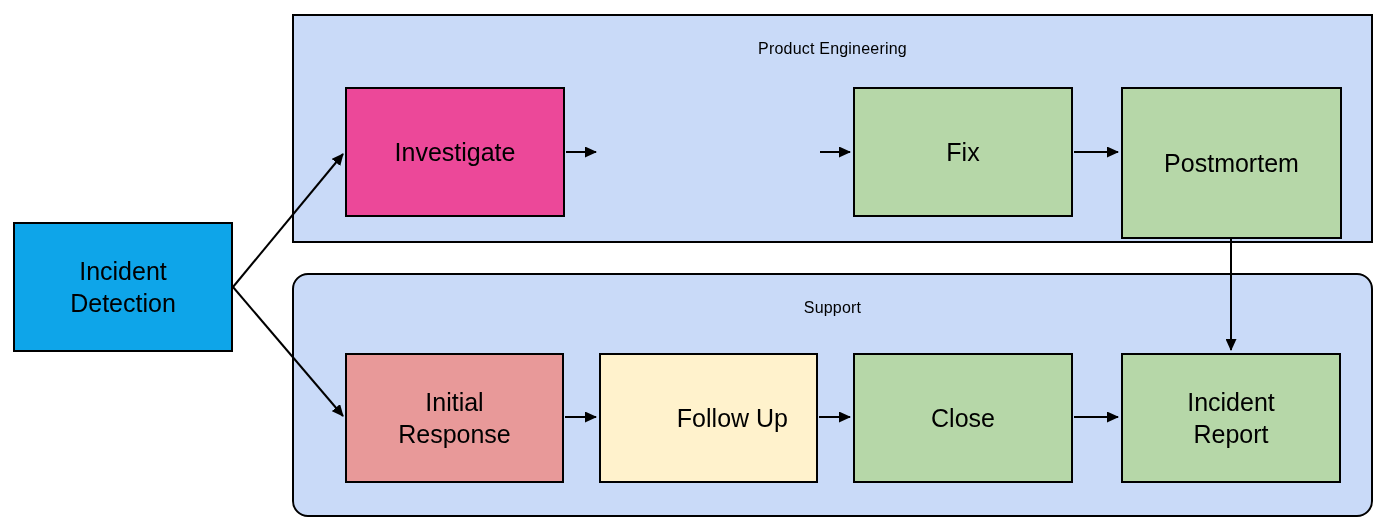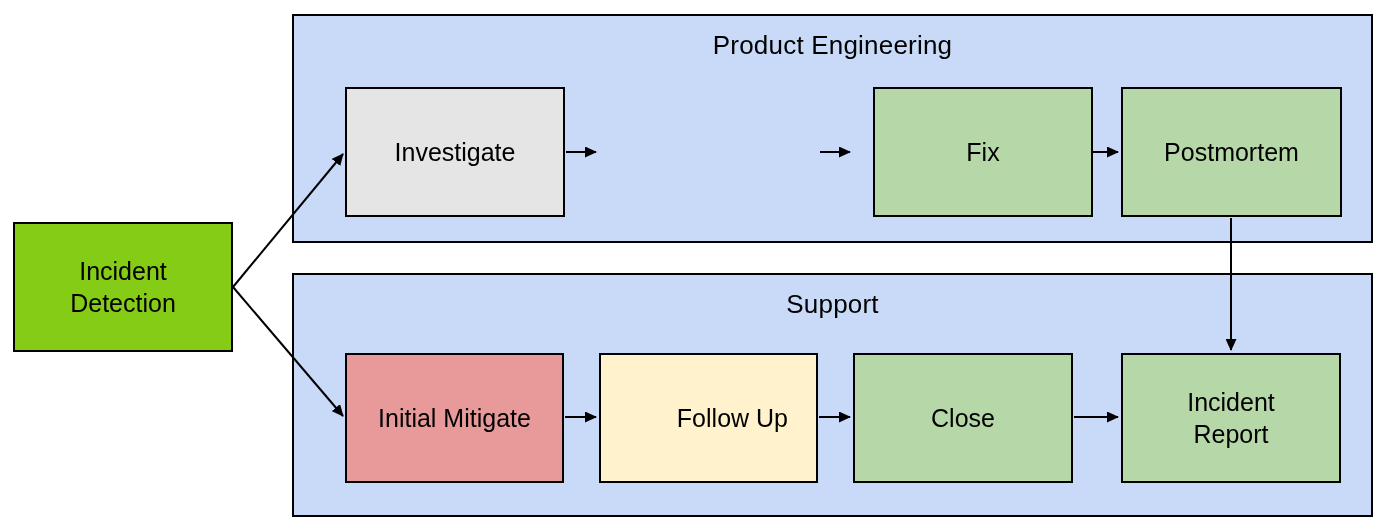--- a/index.html
+++ b/index.html
@@ -15,26 +15,26 @@
     background: #ffffff;
     overflow: hidden;
   }
   
   .lane {
     position: absolute;
     border: 2px solid #000000;
     box-sizing: border-box;
   }
   .lane-pe { left: 292px; top: 14px;  width: 1081px; height: 229px; }
-  .lane-sup{ left: 292px; top: 273px; width: 1081px; height: 244px; }
+  .lane-sup{ left: 292px; top: 273px; width: 1081px; height: 244px; border-radius: 16px; }
   .lane-title {
     width: 100%;
     text-align: center;
-    padding-top: 14px;
-    font-size: 26px;
+    padding-top: 24px;
+    font-size: 16px;
     color: #000000;
     letter-spacing: 0.2px;
   }
   
   .node {
     position: absolute;
     border: 2px solid #000000;
     box-sizing: border-box;
     display: flex;
     align-items: center;
@@ -42,21 +42,21 @@
     text-align: center;
     font-size: 25px;
     line-height: 1.3;
     color: #000000;
     padding: 0 28px;
   }
   .n-incident-detection { left: 13px;   top: 222px; width: 220px; height: 130px; }
   .n-investigate        { left: 345px;  top: 87px;  width: 220px; height: 130px; }
   .n-mitigate           { left: 599px;  top: 87px;  width: 220px; height: 130px; }
   .n-fix                { left: 853px;  top: 87px;  width: 220px; height: 130px; }
-  .n-postmortem         { left: 1121px; top: 87px;  width: 221px; height: 130px; }
+  .n-postmortem         { left: 1121px; top: 87px;  width: 221px; height: 152px; }
   .n-initial-response   { left: 345px;  top: 353px; width: 219px; height: 130px; }
   .n-follow-up          { left: 599px;  top: 353px; width: 219px; height: 130px; justify-content: flex-end; }
   .n-close              { left: 853px;  top: 353px; width: 220px; height: 130px; }
   .n-incident-report    { left: 1121px; top: 353px; width: 220px; height: 130px; }
   
   .arrows {
     position: absolute;
     left: 0; top: 0;
     width: 1386px;
     height: 526px;
@@ -90,39 +90,39 @@
     <line x1="233" y1="287" x2="343" y2="416" marker-end="url(#ah)"></line>
     <line x1="566" y1="152" x2="596" y2="152" marker-end="url(#ah)"></line>
     <line x1="820" y1="152" x2="850" y2="152" marker-end="url(#ah)"></line>
     <line x1="1074" y1="152" x2="1118" y2="152" marker-end="url(#ah)"></line>
     <line x1="1231" y1="218" x2="1231" y2="350" marker-end="url(#ah)"></line>
     <line x1="565" y1="417" x2="596" y2="417" marker-end="url(#ah)"></line>
     <line x1="819" y1="417" x2="850" y2="417" marker-end="url(#ah)"></line>
     <line x1="1074" y1="417" x2="1118" y2="417" marker-end="url(#ah)"></line>
   </svg>
 
-  <div class="node n-incident-detection" style="background-color: #84cc16;">
+  <div class="node n-incident-detection" style="background-color: #0ea5e9;">
     <span>Incident Detection</span>
   </div>
 
-  <div class="node n-investigate" style="background-color: #e5e5e5;">
+  <div class="node n-investigate" style="background-color: #ec4899;">
     <span>Investigate</span>
   </div>
 
 
-  <div class="node n-fix" style="background-color: rgb(182, 215, 168); margin-left: 20px;">
+  <div class="node n-fix" style="background-color: rgb(182, 215, 168);">
     <span>Fix</span>
   </div>
 
   <div class="node n-postmortem" style="background-color: rgb(182, 215, 168);">
     <span>Postmortem</span>
   </div>
 
   <div class="node n-initial-response" style="background-color: rgb(232, 153, 153);">
-    <span>Initial Mitigate</span>
+    <span>Initial Response</span>
   </div>
 
   <div class="node n-follow-up" style="background-color: rgb(255, 242, 204);">
     <span>Follow Up</span>
   </div>
 
   <div class="node n-close" style="background-color: rgb(182, 215, 168);">
     <span>Close</span>
   </div>
 

